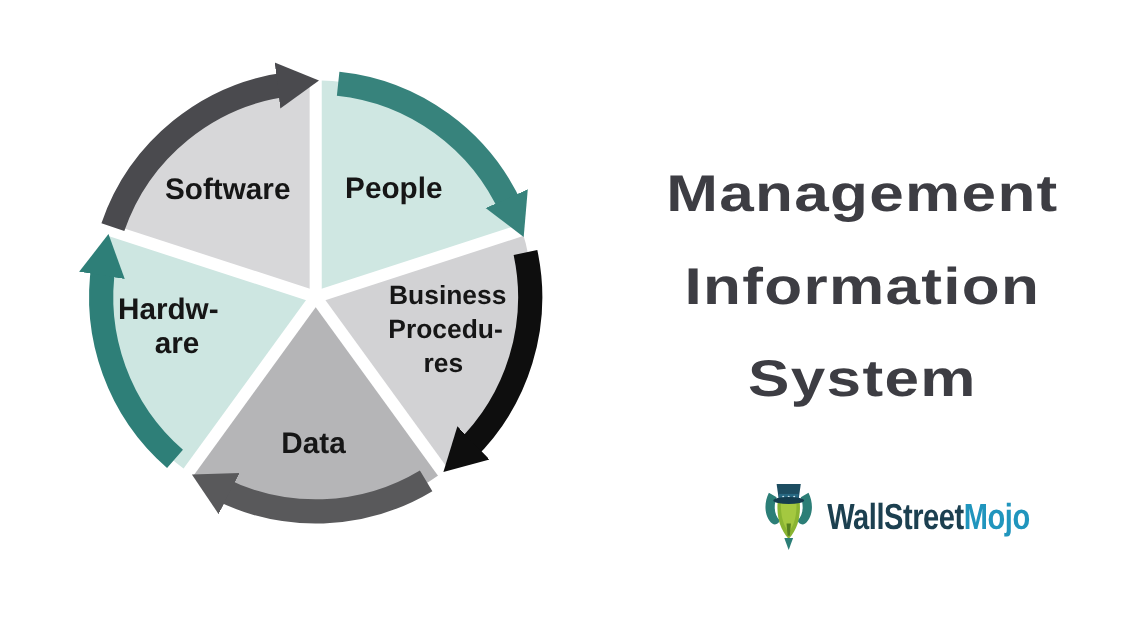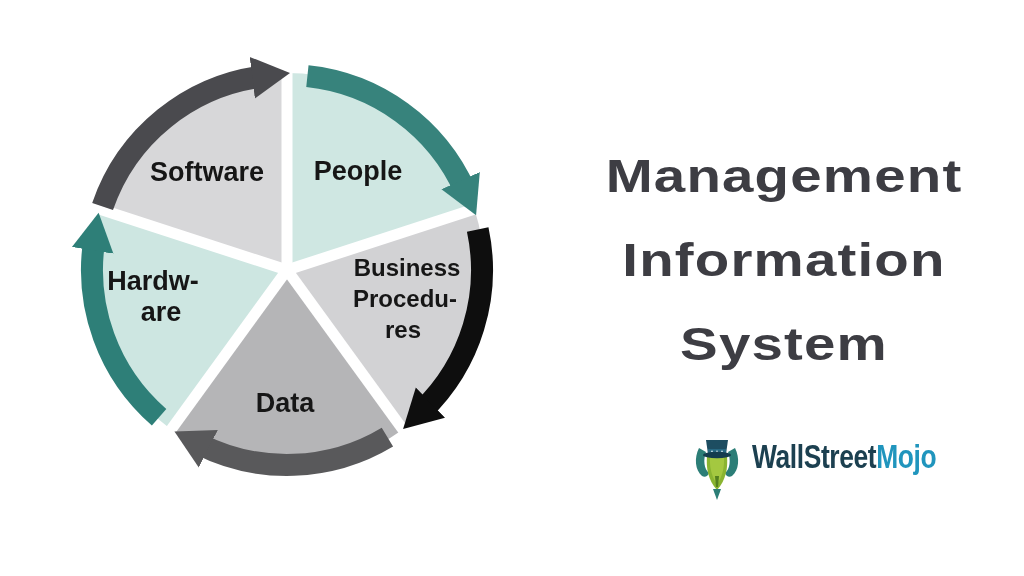--- a/index.html
+++ b/index.html
@@ -5,21 +5,21 @@
   html,body{margin:0;padding:0;background:#ffffff;}
   .stage{position:relative;width:1024px;height:576px;background:#ffffff;overflow:hidden;
          font-family:"Liberation Sans", sans-serif;}
   .diagram{position:absolute;left:0;top:0;}
   .diagram text{font-family:"Liberation Sans", sans-serif;font-weight:bold;fill:#161616;}
   .seg-label{font-size:27px;}
   .seg-label-sm{font-size:24px;}
   .title{position:absolute;left:558px;top:134px;width:452px;text-align:center;
          font-weight:bold;font-size:47px;line-height:84px;color:#3d3d43;
          transform:scaleX(1.2);transform-origin:center top;letter-spacing:1px;}
-  .logo{position:absolute;left:693px;top:438px;height:64px;display:flex;align-items:flex-start;gap:11px;}
+  .logo{position:absolute;left:693px;top:438px;height:64px;display:flex;align-items:center;gap:11px;}
   .brand{font-weight:bold;font-size:33px;letter-spacing:-0.5px;transform:scaleX(0.8);
          transform-origin:left center;white-space:nowrap;}
   .brand .primary{color:#1c4050;}
   .brand .accent{color:#2095bd;}
 </style>
 </head>
 <body>
 
 <div class="stage">
 

